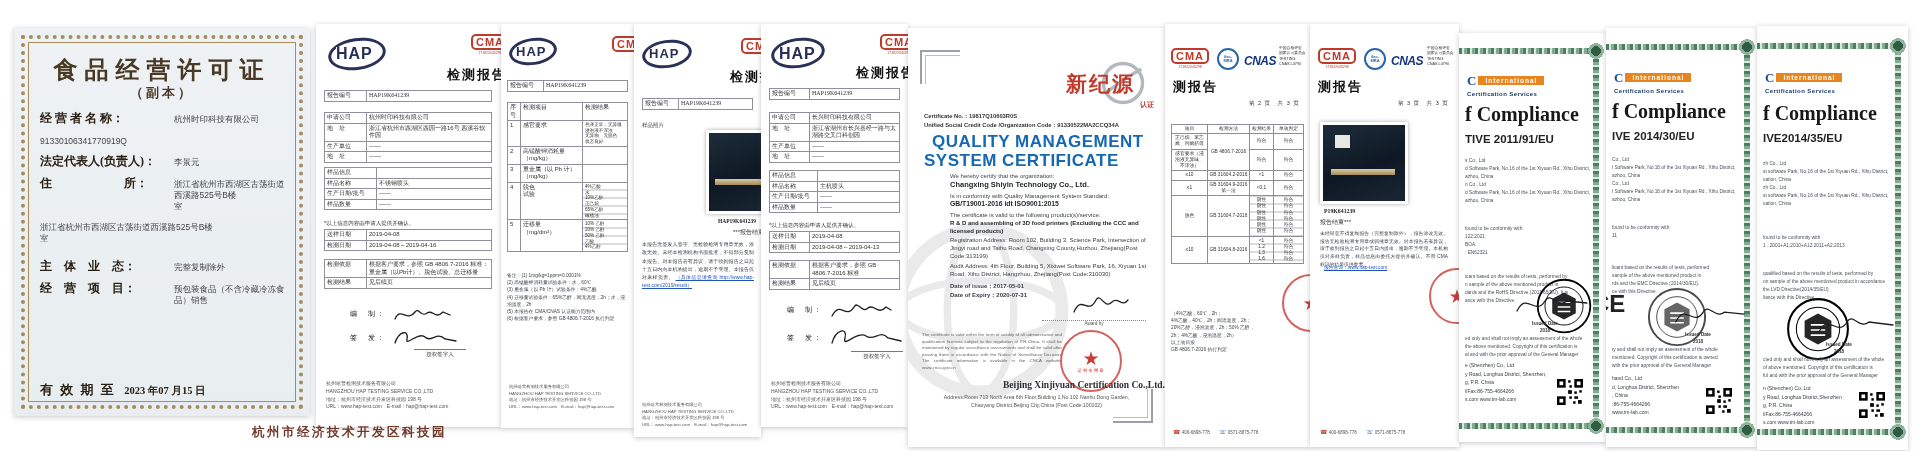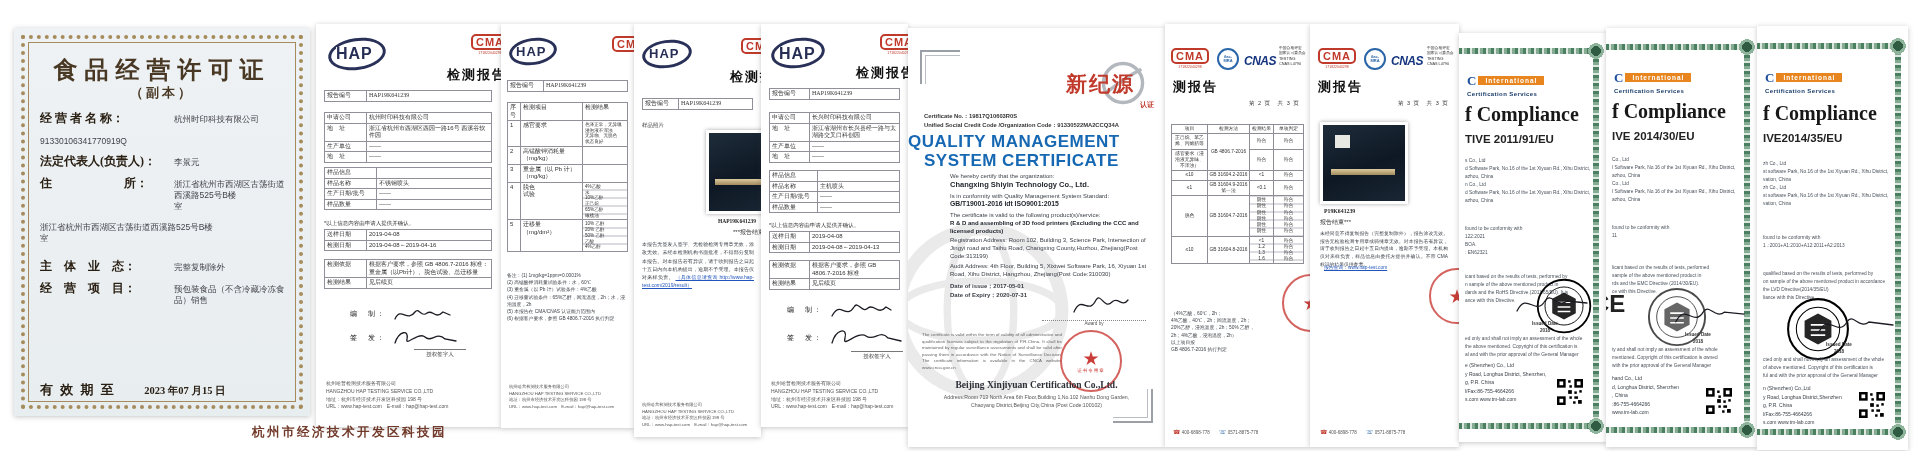--- a/index.html
+++ b/index.html
@@ -14,21 +14,21 @@
   .lic{background:linear-gradient(#eef2f4,#e8edf0)}
   .lic-frame{position:absolute;inset:7px;border:4px dotted #a68c5c}
   .lic-frame:after{content:"";position:absolute;inset:3px;border:1px solid #a68c5c}
   .lic-title{text-align:center;font:bold 24px "Liberation Serif",serif;color:#483824;letter-spacing:7px}
   .lic-sub{text-align:center;font:bold 13px "Liberation Serif",serif;color:#483824;letter-spacing:3px}
   .lrow{display:flex;margin-bottom:8px}
   .llab{flex:none;width:134px;font:bold 12px "Liberation Serif",serif;color:#2a2014;line-height:1.15}
   .llab .l2{display:block;font-size:10.5px}
   .lval{font-size:8.5px;color:#44444c;padding-top:2px;line-height:1.3}
   .lv-l{font:bold 13px "Liberation Serif",serif;color:#2a2014;letter-spacing:2px}
-  .lv-v{font:bold 10.5px "Liberation Serif",serif;color:#2a2014;margin-left:24px}
+  .lv-v{font:bold 10.5px "Liberation Serif",serif;color:#2a2014;margin-left:4px}
   .supervisor{font:bold 12.5px "Liberation Serif",serif;color:#713a2a;letter-spacing:2.5px;z-index:80}
 
   
   .haplogo i{position:absolute;inset:0;border:3px solid #2a3158;border-radius:50%;transform:rotate(-8deg)}
   .haplogo span{position:absolute;left:8px;top:7px;font-weight:bold;font-size:16px;color:#272e55;
     letter-spacing:1px;text-shadow:1px 0 #fff,-1px 0 #fff}
   .haplogo.sm span{font-size:13px;left:7px;top:6px}
   .cma{border:2px solid #c03a2b;border-radius:5px;color:#c03a2b;font-weight:bold;font-size:11px;
     padding:0 3px;letter-spacing:1px;background:#fff;display:inline-block}
   .cma-code{font-size:3.5px;color:#c03a2b;margin-top:1px;text-align:center}
@@ -477,42 +477,42 @@
     <div class="abs" style="left:158px;top:34px;width:86px;height:44px">
       <svg class="abs" style="left:34px;top:-2px;opacity:.65" width="46" height="46" viewBox="0 0 40 40">
         <circle cx="20" cy="20" r="17" fill="none" stroke="#8b939c" stroke-width="3"></circle>
         <path d="M6 28 C16 20 28 12 36 8" stroke="#8b939c" stroke-width="3" fill="none"></path>
       </svg>
       <span class="abs xjy-red" style="left:0;top:8px">新纪源</span>
       <span class="abs xjy-sub" style="right:-2px;bottom:-4px">认证</span>
     </div>
     <div class="abs" style="left:16px;top:84px;font-size:5.8px;font-weight:bold;color:#333">Certificate No.：19817Q10603R0S</div>
     <div class="abs" style="left:16px;top:93px;font-size:5.8px;font-weight:bold;color:#333">Unified Social Credit Code /Organization Code：91330522MA2CCQ34A</div>
-    <div class="abs q-blue" style="left:0;top:104px">QUALITY MANAGEMENT</div>
+    <div class="abs q-blue" style="left:24px;top:104px">QUALITY MANAGEMENT</div>
     <div class="abs q-blue" style="left:16px;top:123px">SYSTEM CERTIFICATE</div>
     <div class="abs q-tiny" style="left:42px;top:144px">We hereby certify that the organization:</div>
     <div class="abs" style="left:42px;top:152px;font-size:7.5px;font-weight:bold;color:#23272e">Changxing Shiyin Technology Co., Ltd.</div>
     <div class="abs q-tiny" style="left:42px;top:164px">Is in conformity with Quality Management System Standard:</div>
     <div class="abs" style="left:42px;top:172px;font-size:6.8px;font-weight:bold;color:#23272e">GB/T19001-2016 idt ISO9001:2015</div>
     <div class="abs q-tiny" style="left:42px;top:183px">The certificate is valid to the following product(s)/service:</div>
     <div class="abs" style="left:42px;top:191px;width:200px;font-size:6px;font-weight:bold;color:#23272e;line-height:1.35">R &amp; D and assembling of 3D food printers (Excluding the CCC and licensed products)</div>
     <div class="abs q-tiny" style="left:42px;top:208px;width:202px">Registration Address: Room 102, Building 3, Science Park, Intersection of Jingyi road and Taihu Road, Changxing County,Huzhou, Zhejiang(Post Code:313199)</div>
     <div class="abs q-tiny" style="left:42px;top:234px;width:202px">Audit Address: 4th Floor, Building 5, Xixiwei Software Park, 16, Xiyuan 1st Road, Xihu District, Hangzhou, Zhejiang(Post Code:310030)</div>
     <div class="abs q-tiny" style="left:42px;top:254px;font-weight:bold">Date of issue：2017-05-01</div>
     <div class="abs q-tiny" style="left:42px;top:263px;font-weight:bold">Date of Expiry：2020-07-31</div>
     <svg class="sig abs" style="left:160px;top:264px" width="64" height="26" viewBox="0 0 64 26">
       <path d="M6 20 C14 2 20 24 28 8 C33 0 36 18 44 10 C50 4 54 16 60 8"></path>
       </svg>
     <div class="abs" style="left:134px;top:292px;width:104px;border-top:1px dotted #888;font-size:4.6px;color:#555;text-align:center">Award by</div>
     <div class="abs" style="left:14px;top:304px;width:140px;font-size:4.4px;color:#666;line-height:1.5;text-align:justify">The certificate is valid within the term of validity of all administrative and qualification licenses subject to the regulation of P.R.China. It shall be maintained by regular surveillance assessments and shall be valid after passing them in accordance with the Notice of Surveillance Decision. The certificate information is available in the CNCA website: www.cnca.gov.cn</div>
     <div class="abs stamp-red" style="left:152px;top:302px;width:62px;height:62px">
       <span class="star">★</span>
       <span class="st-txt">证书专用章</span>
     </div>
-    <div class="abs" style="left:0;right:0;top:352px;text-align:center;font:bold 9.5px 'Liberation Serif',serif;color:#2b2f36">Beijing Xinjiyuan Certification Co.,Ltd.</div>
+    <div class="abs" style="left:0;right:0;top:352px;text-align:right;font:bold 9.5px 'Liberation Serif',serif;color:#2b2f36">Beijing Xinjiyuan Certification Co.,Ltd.</div>
     <div class="abs pre" style="left:18px;top:366px;width:221px;font-size:5.2px;color:#555;text-align:center;line-height:1.5">Address:Room 713 North Area 6th Floor,Building 1,No.102 Nanhu Dong Garden,
 Chaoyang District,Beijing City,China (Post Code:100102)</div>
   </section>
 
   <section class="sheet" style="left:1165px;top:24px;width:145px;height:423px">
     <div class="abs" style="left:6px;top:22px;text-align:center">
       <div class="cma">CMA</div>
       <div class="cma-code">171822040298</div>
     </div>
     <div class="abs ilac pre" style="left:52px;top:24px;width:22px;height:22px">ilac-

